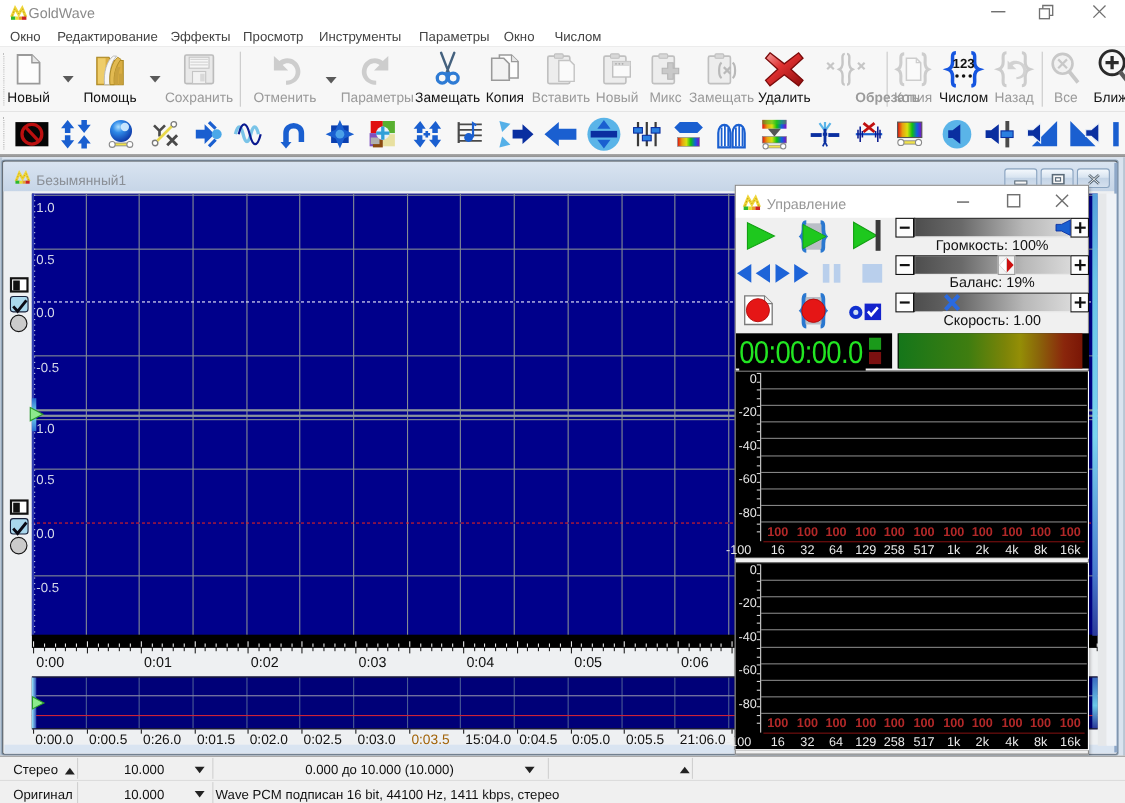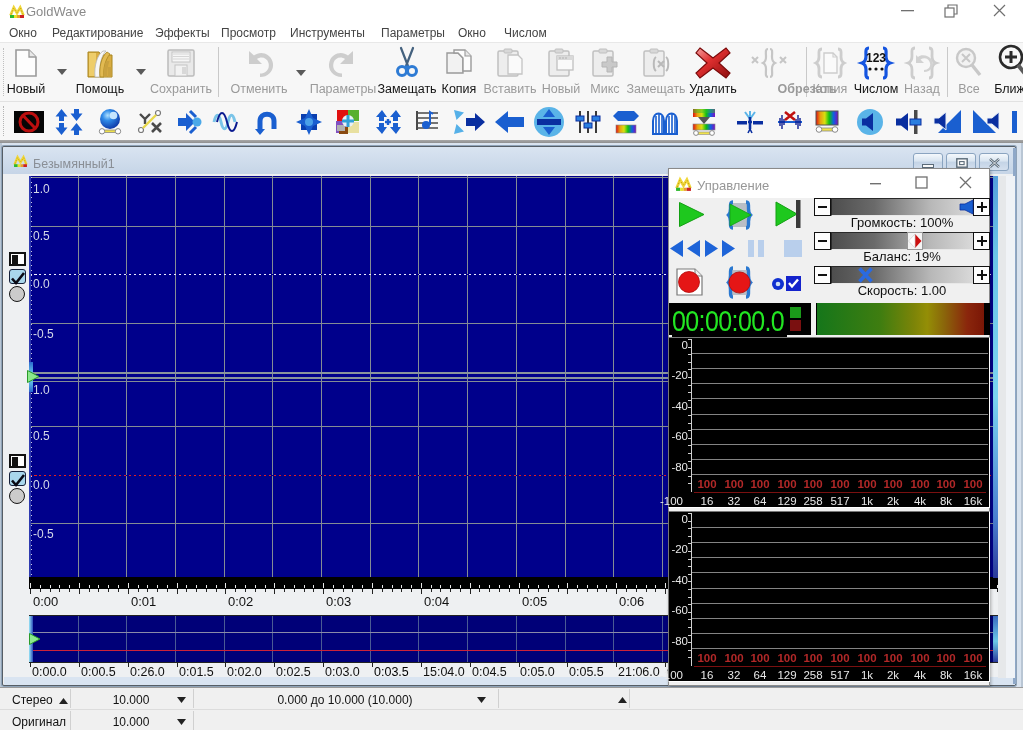--- a/index.html
+++ b/index.html
@@ -784,21 +784,21 @@
     <div class="ab" style="left:567.4px;top:663px;width:1px;height:4px;background:#222;"></div>
     <div class="ab" style="left:616.2px;top:663px;width:1px;height:4px;background:#222;"></div>
     <div class="ab" style="left:665.1px;top:663px;width:1px;height:4px;background:#222;"></div>
     <div class="ab" style="left:32px;top:665px;font-size:12.5px;color:#111;">0:00.0</div>
     <div class="ab" style="left:81px;top:665px;font-size:12.5px;color:#111;">0:00.5</div>
     <div class="ab" style="left:130px;top:665px;font-size:12.5px;color:#111;">0:26.0</div>
     <div class="ab" style="left:179px;top:665px;font-size:12.5px;color:#111;">0:01.5</div>
     <div class="ab" style="left:227px;top:665px;font-size:12.5px;color:#111;">0:02.0</div>
     <div class="ab" style="left:276px;top:665px;font-size:12.5px;color:#111;">0:02.5</div>
     <div class="ab" style="left:325px;top:665px;font-size:12.5px;color:#111;">0:03.0</div>
-    <div class="ab" style="left:374px;top:665px;font-size:12.5px;color:#000000;">0:03.5</div>
+    <div class="ab" style="left:374px;top:665px;font-size:12.5px;color:#a16207;">0:03.5</div>
     <div class="ab" style="left:423px;top:665px;font-size:12.5px;color:#111;">15:04.0</div>
     <div class="ab" style="left:472px;top:665px;font-size:12.5px;color:#111;">0:04.5</div>
     <div class="ab" style="left:520px;top:665px;font-size:12.5px;color:#111;">0:05.0</div>
     <div class="ab" style="left:569px;top:665px;font-size:12.5px;color:#111;">0:05.5</div>
     <div class="ab" style="left:618px;top:665px;font-size:12.5px;color:#111;">21:06.0</div>
     <div class="ab" style="left:667px;top:665px;font-size:12.5px;color:#111;">0:06.5</div>
     <div class="ab" style="left:4px;top:677px;width:1011px;height:8px;background:#d9e4f1;"></div>
     <div class="ab" style="left:993px;top:176px;width:5px;height:402px;background:linear-gradient(180deg,#55a0dc,#6ac4e8 20%,#7ad4f0 55%,#4a7fd0 85%,#2a3a9a);"></div>
     <div class="ab" style="left:993px;top:616px;width:5px;height:46px;background:linear-gradient(180deg,#3a6ac0,#6ac8e8 55%,#2a3a9a);"></div>
     <div class="ab" style="left:1013px;top:148px;width:3px;height:536px;background:#8fa8c8;"></div>
@@ -1048,12 +1048,13 @@
     </svg>
     <div class="ab" style="left:556px;top:732px;transform:translateX(-50%);font-size:12px;color:#111;">0.000</div>
     <svg style="left:618px;top:697px;" width="9" height="6" viewBox="0 0 9 6">
       <path d="M4.5 0 L9 6 H0 Z" fill="#222"></path>
     </svg>
     <div class="ab" style="left:12px;top:715px;font-size:12px;color:#111;">Оригинал</div>
     <div class="ab" style="left:131px;top:715px;transform:translateX(-50%);font-size:12px;color:#111;">10.000</div>
     <svg style="left:177px;top:719px;" width="9" height="6" viewBox="0 0 9 6">
       <path d="M0 0 H9 L4.5 6 Z" fill="#222"></path>
     </svg>
+    <div class="ab" style="left:196px;top:715px;font-size:12px;color:#111;">Wave PCM подписан 16 bit, 44100 Hz, 1411 kbps, стерео</div>
   </div>
 </body></html>

